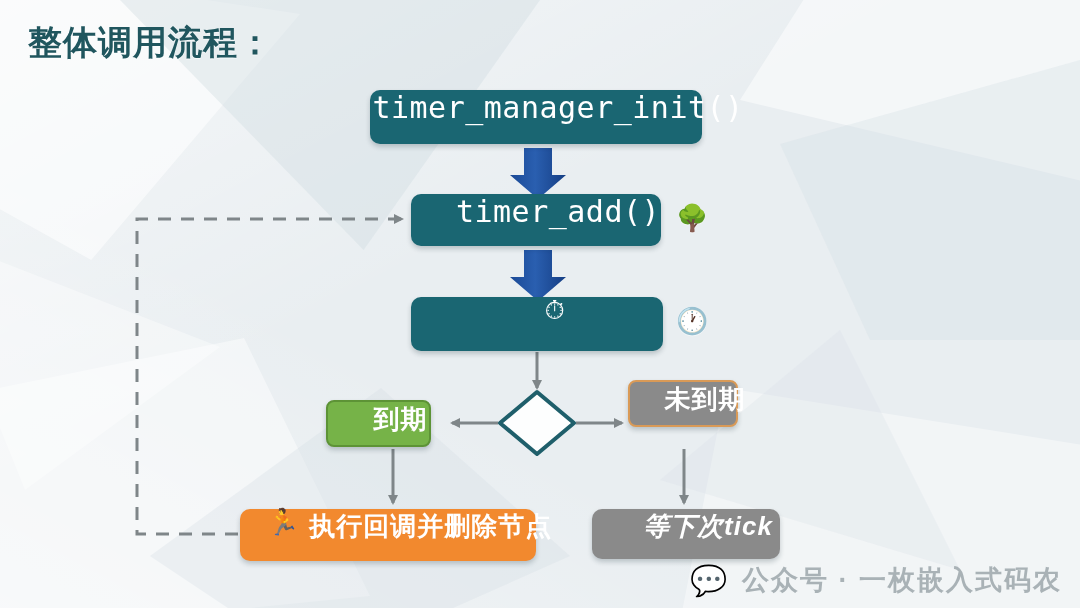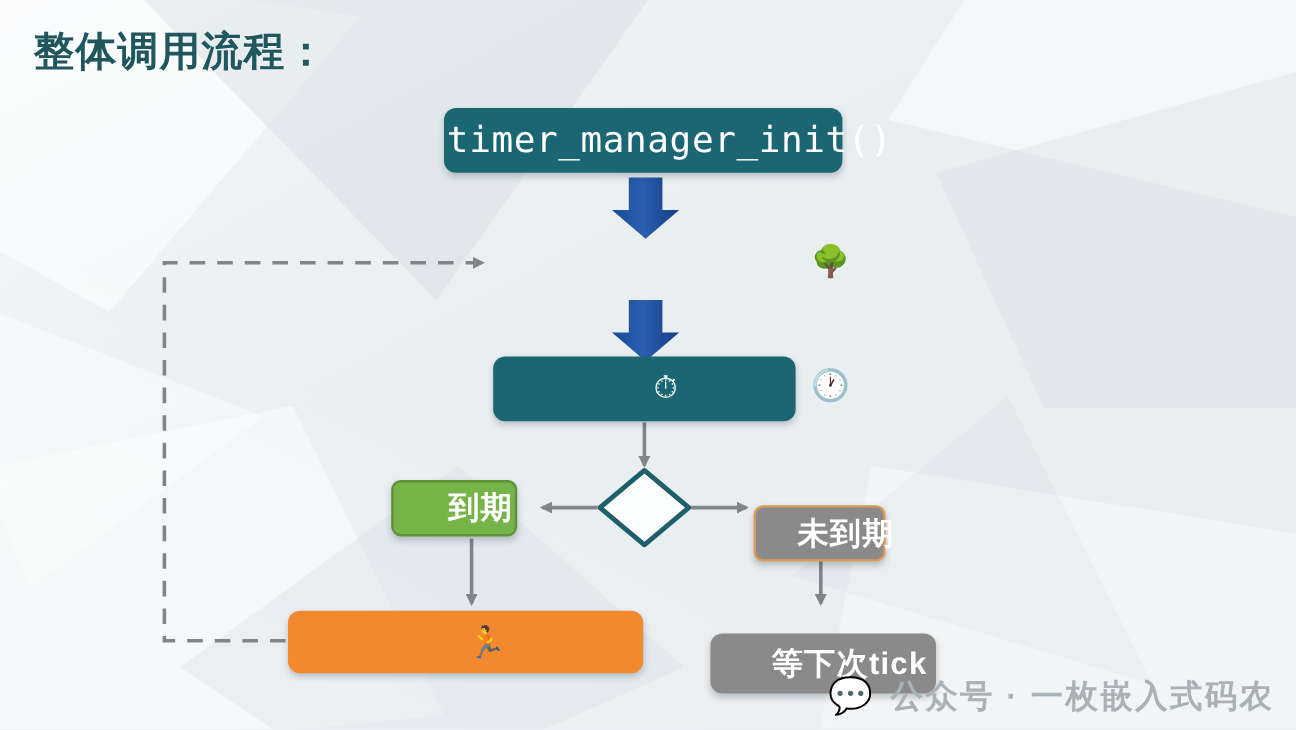--- a/index.html
+++ b/index.html
@@ -39,38 +39,38 @@
   
   #title{
     position:absolute;left:28px;top:20px;
     font-size:34px;font-weight:bold;color:#20565e;letter-spacing:1px;
     text-shadow:0 1px 0 rgba(255,255,255,.6);
   }
 
   
   .node{
     position:absolute;box-sizing:border-box;
-    display:flex;align-items:center;justify-content:center;
+    display:flex;align-items:flex-start;justify-content:center;
     border-radius:10px;color:#ffffff;
     box-shadow:0 3px 5px rgba(20,40,50,.22);
     white-space:nowrap;
     padding-left:44px;
   }
   .teal{background:#1a6672;}
   .mono{font-family:"DejaVu Sans Mono","Liberation Mono",monospace;font-size:30px;letter-spacing:.5px;}
   .cjk{font-size:26px;font-weight:bold;letter-spacing:1px;}
 
   #n-init{left:370px;top:90px;width:332px;height:54px;}
   #n-add {left:411px;top:194px;width:250px;height:52px;}
   #n-tick{left:411px;top:297px;width:252px;height:54px;}
 
   #n-due   {left:326px;top:400px;width:105px;height:47px;background:#76b348;border:2px solid #5d9336;border-radius:8px;}
-  #n-notdue{left:628px;top:421px;width:110px;height:47px;background:#8a8a8a;border:2px solid #d99a57;border-radius:8px;}
+  #n-notdue{left:628px;top:380px;width:110px;height:47px;background:#8a8a8a;border:2px solid #d99a57;border-radius:8px;}
   #n-cb    {left:240px;top:509px;width:296px;height:52px;background:#f2892e;border-radius:10px;}
-  #n-wait  {left:592px;top:528px;width:188px;height:50px;background:#8a8a8a;border-radius:10px;}
+  #n-wait  {left:592px;top:509px;width:188px;height:50px;background:#8a8a8a;border-radius:10px;font-style:italic;}
 
   .ico-in-box{font-size:26px;margin-right:8px;line-height:1;}
 
   
   #vec{position:absolute;left:0;top:0;width:1080px;height:608px;pointer-events:none;}
 
   
   .anno{
     position:absolute;display:flex;align-items:center;gap:10px;
     font-size:25px;font-weight:bold;color:#3b4247;white-space:nowrap;
@@ -140,35 +140,39 @@
 
     <line x1="684" y1="449" x2="684" y2="503" stroke="#7f8689" stroke-width="3" marker-end="url(#gray-head)"></line>
 
     <path d="M238,534 L137,534 L137,219 L402,219" fill="none" stroke="#7f8689" stroke-width="3" stroke-dasharray="13 10" marker-end="url(#gray-head)"></path>
   </svg>
 
   <div class="node teal mono" id="n-init">
     <span>timer_manager_init()</span>
   </div>
 
+  <div class="node teal mono" id="n-add">
+    <span>timer_add()</span>
+  </div>
 
   <div class="node teal mono" id="n-tick">
     <span class="ico-in-box">⏱</span>
   </div>
 
   <div class="node cjk" id="n-due">
     <span>到期</span>
   </div>
 
   <div class="node cjk" id="n-notdue">
     <span>未到期</span>
   </div>
 
   <div class="node cjk" id="n-cb">
     <span class="ico-in-box">🏃</span>
+    <span>执行回调并删除节点</span>
   </div>
 
   <div class="node cjk" id="n-wait">
     <span>等下次tick</span>
   </div>
 
   <div class="anno" id="a-tree">
     <span class="gl">🌳</span>
   </div>
 

